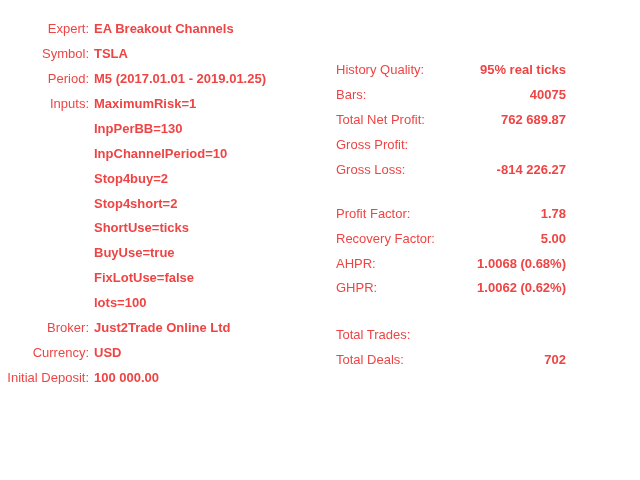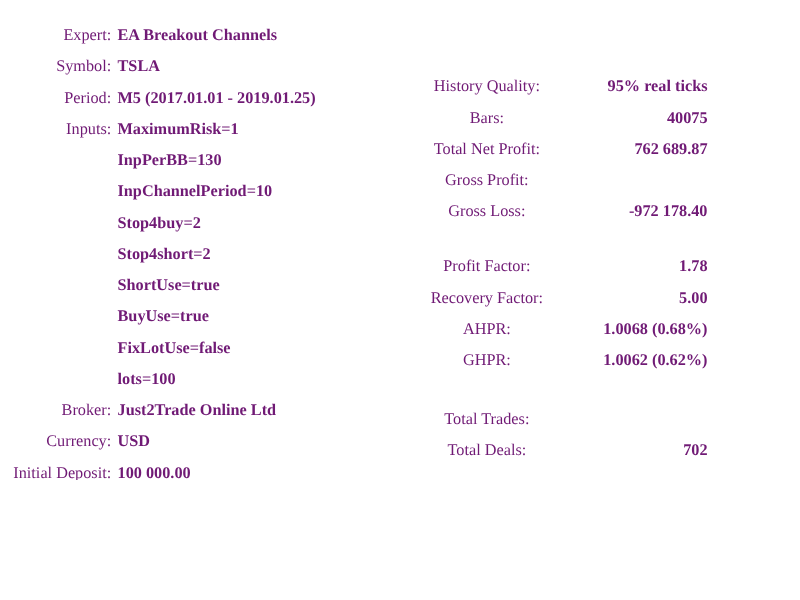--- a/index.html
+++ b/index.html
@@ -5,23 +5,23 @@
   html, body {
     margin: 0;
     padding: 0;
     background: #ffffff;
   }
   .report {
     position: relative;
     width: 640px;
     height: 384px;
     background: #ffffff;
-    font-family: Liberation Serif, serif;
+    font-family: Liberation Sans, sans-serif;
     font-size: 13px;
-    color: #701a75;
+    color: #ef4444;
     overflow: hidden;
   }
   .row {
     display: flex;
     height: 24.95px;
     align-items: center;
     white-space: pre;
   }
   
   .settings {
@@ -39,21 +39,21 @@
     font-weight: bold;
   }
   
   .results {
     position: absolute;
     top: 57px;
     left: 336px;
   }
   .results .lbl {
     width: 107px;
-    text-align: center;
+    text-align: left;
     flex: 0 0 auto;
   }
   .results .val {
     width: 123px;
     text-align: right;
     font-weight: bold;
     flex: 0 0 auto;
   }
   .results .group.g1 { margin-top: 19px; }
   .results .group.g2 { margin-top: 22px; }
@@ -64,36 +64,36 @@
 <div class="report">
   <div class="settings">
       <div class="row"><span class="lbl">Expert:</span><span class="val">EA Breakout Channels</span></div>
       <div class="row"><span class="lbl">Symbol:</span><span class="val">TSLA</span></div>
       <div class="row"><span class="lbl">Period:</span><span class="val">M5 (2017.01.01 - 2019.01.25)</span></div>
       <div class="row"><span class="lbl">Inputs:</span><span class="val">MaximumRisk=1</span></div>
       <div class="row"><span class="lbl"></span><span class="val">InpPerBB=130</span></div>
       <div class="row"><span class="lbl"></span><span class="val">InpChannelPeriod=10</span></div>
       <div class="row"><span class="lbl"></span><span class="val">Stop4buy=2</span></div>
       <div class="row"><span class="lbl"></span><span class="val">Stop4short=2</span></div>
-      <div class="row"><span class="lbl"></span><span class="val">ShortUse=true</span></div>
+      <div class="row"><span class="lbl"></span><span class="val">ShortUse=ticks</span></div>
       <div class="row"><span class="lbl"></span><span class="val">BuyUse=true</span></div>
       <div class="row"><span class="lbl"></span><span class="val">FixLotUse=false</span></div>
       <div class="row"><span class="lbl"></span><span class="val">lots=100</span></div>
       <div class="row"><span class="lbl">Broker:</span><span class="val">Just2Trade Online Ltd</span></div>
       <div class="row"><span class="lbl">Currency:</span><span class="val">USD</span></div>
       <div class="row"><span class="lbl">Initial Deposit:</span><span class="val">100 000.00</span></div>
       <div class="row"><span class="lbl">Leverage:</span><span class="val">1:1</span></div>
     </div>
   <div class="results">
       <div class="group">
         <div class="row"><span class="lbl">History Quality:</span><span class="val">95% real ticks</span></div>
         <div class="row"><span class="lbl">Bars:</span><span class="val">40075</span></div>
         <div class="row"><span class="lbl">Total Net Profit:</span><span class="val">762 689.87</span></div>
         <div class="row"><span class="lbl">Gross Profit:</span></div>
-        <div class="row"><span class="lbl">Gross Loss:</span><span class="val">-972 178.40</span></div>
+        <div class="row"><span class="lbl">Gross Loss:</span><span class="val">-814 226.27</span></div>
       </div>
       <div class="group g1">
         <div class="row"><span class="lbl">Profit Factor:</span><span class="val">1.78</span></div>
         <div class="row"><span class="lbl">Recovery Factor:</span><span class="val">5.00</span></div>
         <div class="row"><span class="lbl">AHPR:</span><span class="val">1.0068 (0.68%)</span></div>
         <div class="row"><span class="lbl">GHPR:</span><span class="val">1.0062 (0.62%)</span></div>
       </div>
       <div class="group g2">
         <div class="row"><span class="lbl">Total Trades:</span></div>
         <div class="row"><span class="lbl">Total Deals:</span><span class="val">702</span></div>

